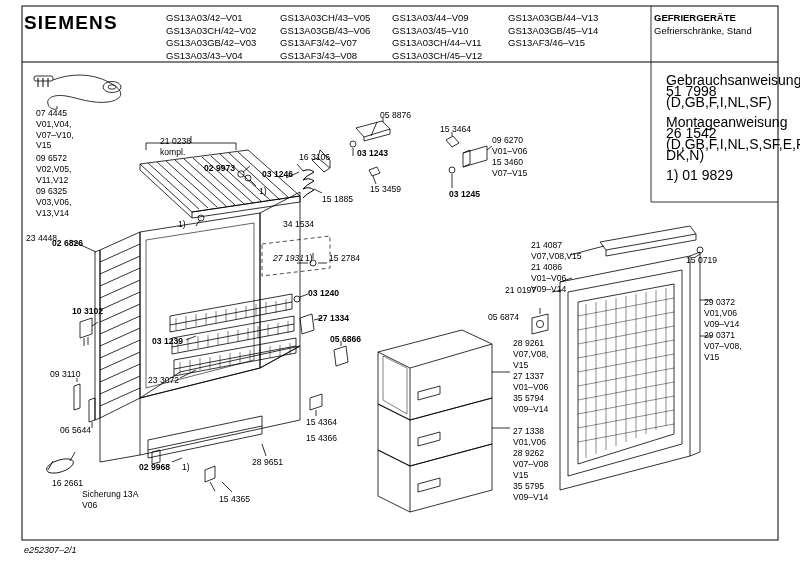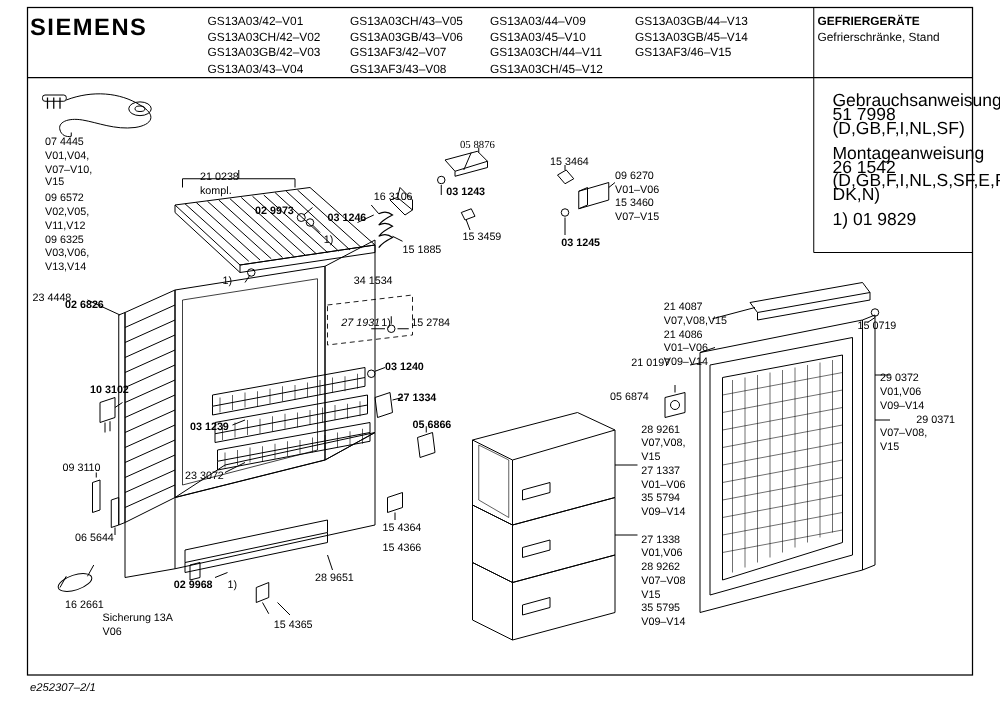--- a/index.html
+++ b/index.html
@@ -358,21 +358,21 @@
 V06</div>
 
   <div class="lbl" style="left:160px; top:136px;">21 0238</div>
   <div class="lbl" style="left:160px; top:147px;">kompl.</div>
   <div class="lbl bold" style="left:204px; top:163px;">02 9973</div>
   <div class="lbl" style="left:259px; top:186px;">1)</div>
   <div class="lbl" style="left:178px; top:219px;">1)</div>
   <div class="lbl bold" style="left:262px; top:169px;">03 1246</div>
   <div class="lbl" style="left:299px; top:152px;">16 3106</div>
   <div class="lbl" style="left:322px; top:194px;">15 1885</div>
-  <div class="lbl" style="left:368px; top:110px;font-family:Liberation Serif, serif;">05 8876</div>
+  <div class="lbl" style="left:380px; top:110px;">05 8876</div>
   <div class="lbl bold" style="left:357px; top:148px;">03 1243</div>
   <div class="lbl" style="left:370px; top:184px;">15 3459</div>
   <div class="lbl" style="left:440px; top:124px;">15 3464</div>
   <div class="lbl bold" style="left:437px; top:189px;padding-left:12px;">03 1245</div>
   <div class="lbl" style="left:492px; top:135px;">09 6270</div>
   <div class="lbl" style="left:492px; top:146px;">V01–V06</div>
   <div class="lbl" style="left:492px; top:157px;">15 3460</div>
   <div class="lbl" style="left:492px; top:168px;">V07–V15</div>
 
   <div class="lbl" style="left:283px; top:219px;">34 1534</div>
@@ -410,17 +410,17 @@
   <div class="lbl" style="left:513px; top:448px;">28 9262</div>
   <div class="lbl" style="left:513px; top:459px;">V07–V08
 V15</div>
   <div class="lbl" style="left:513px; top:481px;">35 5795</div>
   <div class="lbl" style="left:513px; top:492px;">V09–V14</div>
 
   <div class="lbl" style="left:686px; top:255px;">15 0719</div>
   <div class="lbl" style="left:704px; top:297px;">29 0372</div>
   <div class="lbl" style="left:704px; top:308px;">V01,V06
 V09–V14</div>
-  <div class="lbl" style="left:704px; top:330px;margin-left:29px;">29 0371</div>
+  <div class="lbl" style="left:704px; top:330px;">29 0371</div>
   <div class="lbl" style="left:704px; top:341px;">V07–V08,
 V15</div>
 
 </div>
 
 </body></html>

